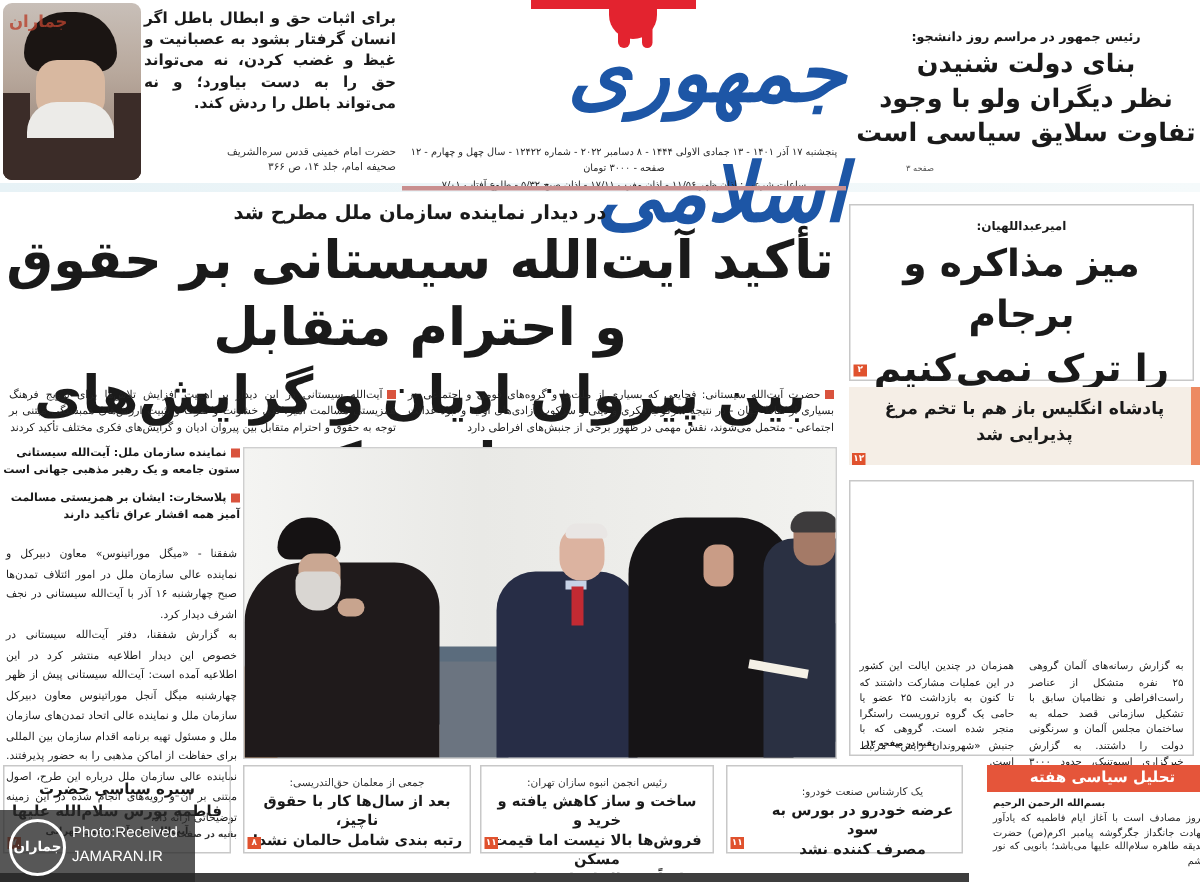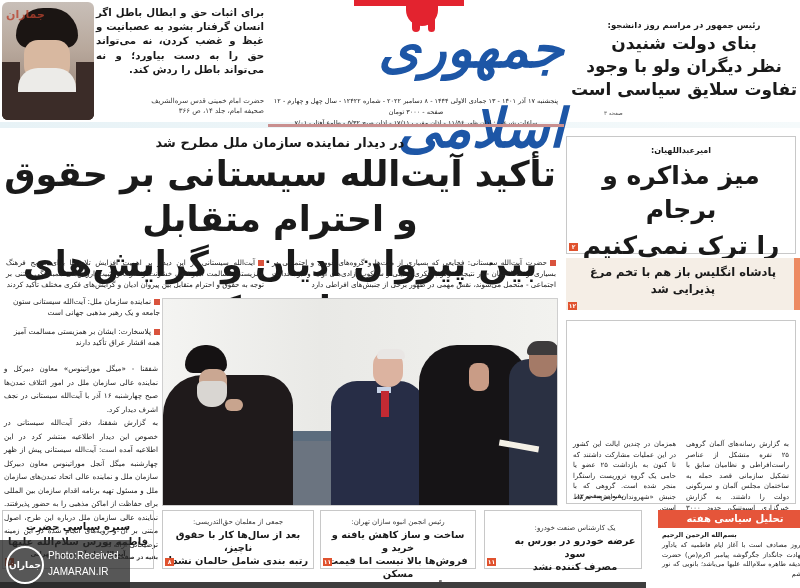--- a/index.html
+++ b/index.html
@@ -43,21 +43,21 @@
   .main-kicker { left: 0; top: 134px; width: 560px; text-align: center; font-size: 13px; font-weight: bold; direction: rtl; line-height: 18px; }
   .main-head { left: 0; top: 152px; width: 560px; text-align: center; font-size: 35px; font-weight: 900; direction: rtl; line-height: 45px; letter-spacing: -1px; font-family: "DejaVu Sans", sans-serif; }
 
   .lead { top: 257px; font-size: 7.2px; line-height: 11px; direction: rtl; text-align: justify; color: #222; }
   .lead-1 { left: 6px; width: 258px; }
   .lead-2 { left: 272px; width: 284px; }
   .bullet { display: inline-block; width: 6px; height: 6px; background: #d9533d; margin-left: 3px; vertical-align: middle; }
 
   
   .leftcol { left: 0; top: 296px; width: 162px; direction: rtl; }
-  .sub-item { font-size: 7.4px; line-height: 11px; font-weight: normal; margin-bottom: 8px; padding-right: 2px; }
+  .sub-item { font-size: 7.4px; line-height: 11px; font-weight: bold; margin-bottom: 8px; padding-right: 2px; }
   .body-text { font-size: 7.2px; line-height: 13.5px; text-align: justify; margin-top: 14px; padding: 0 4px; }
   .cont { font-size: 6px; font-weight: bold; margin-top: 2px; padding-right: 4px; color: #333; }
 
   
   .photo { left: 162px; top: 298px; width: 396px; height: 208px; border: 1px solid #cfcfcf; overflow: hidden; background: #f0f0ee; }
   .photo .wall { position: absolute; inset: 0; background: linear-gradient(90deg, #f4f4f2 0%, #e9e9e6 40%, #f2f2ef 100%); }
   .photo .sofa-l { position: absolute; left: 4px; top: 132px; width: 175px; height: 52px; background: #5b6c7d; border-radius: 4px; }
   .photo .table { position: absolute; left: 130px; top: 142px; width: 46px; height: 66px; background: #6b7480; }
   .photo .sofa-r { position: absolute; left: 196px; top: 116px; width: 200px; height: 80px; background: #7d8a97; border-radius: 4px; }
   .photo .p1-robe { position: absolute; left: 0; top: 76px; width: 130px; height: 132px; background: #1f1a1b; border-radius: 40px 30px 0 0; }

